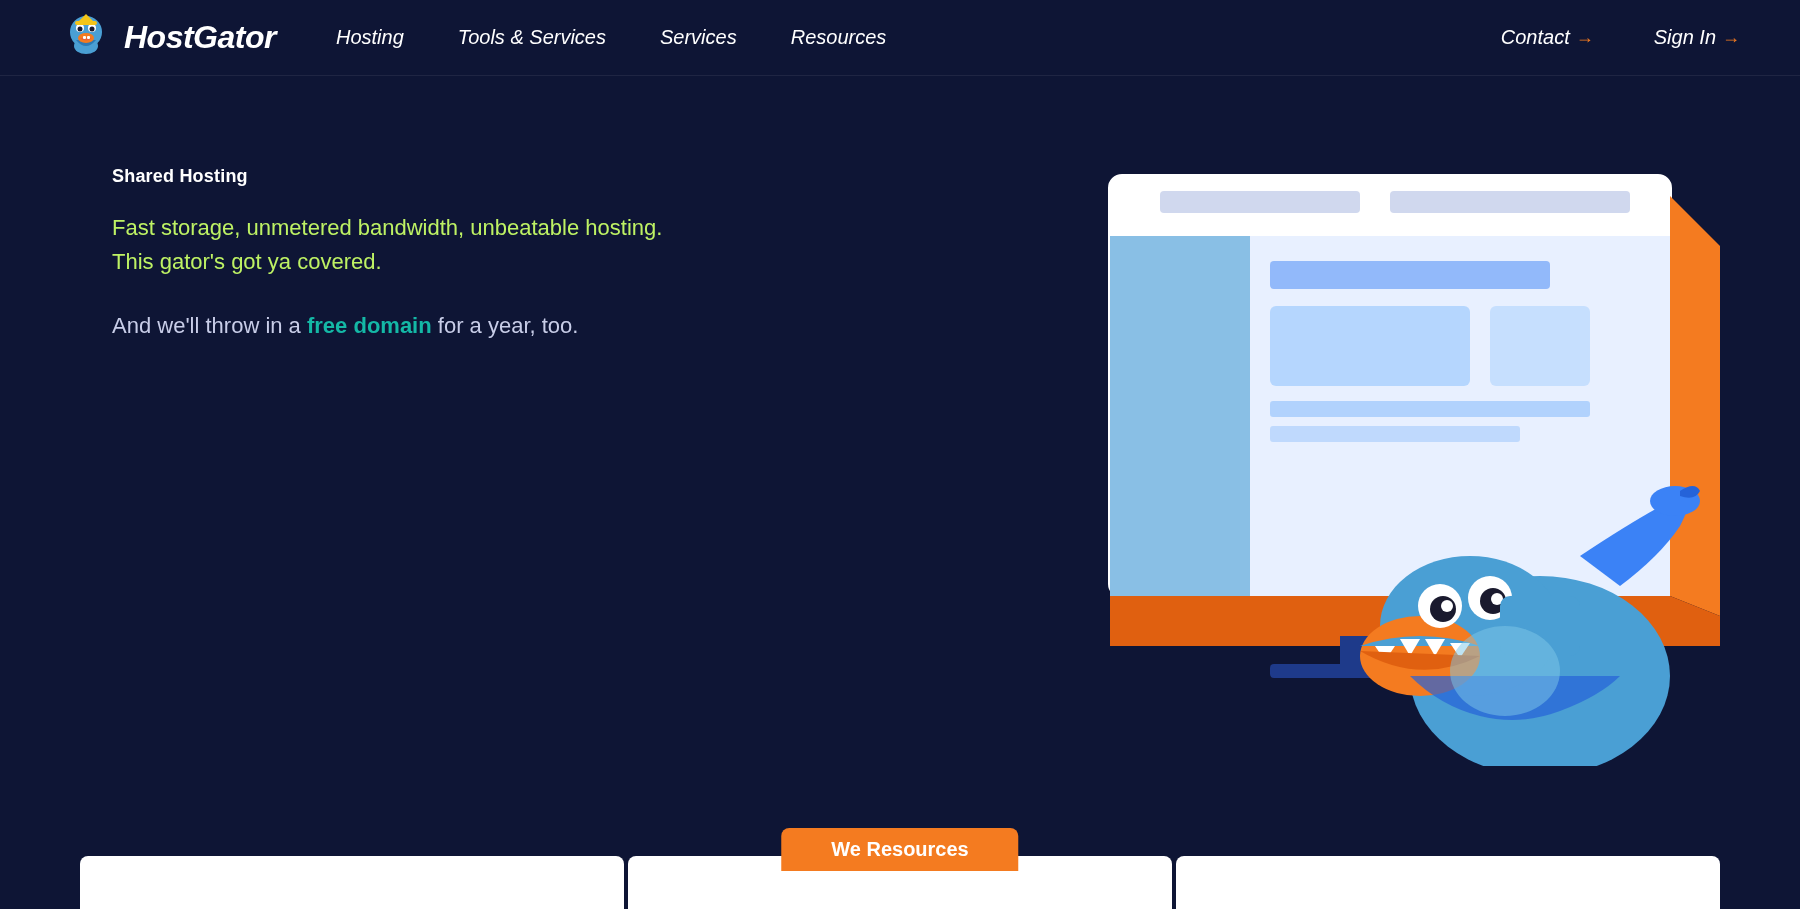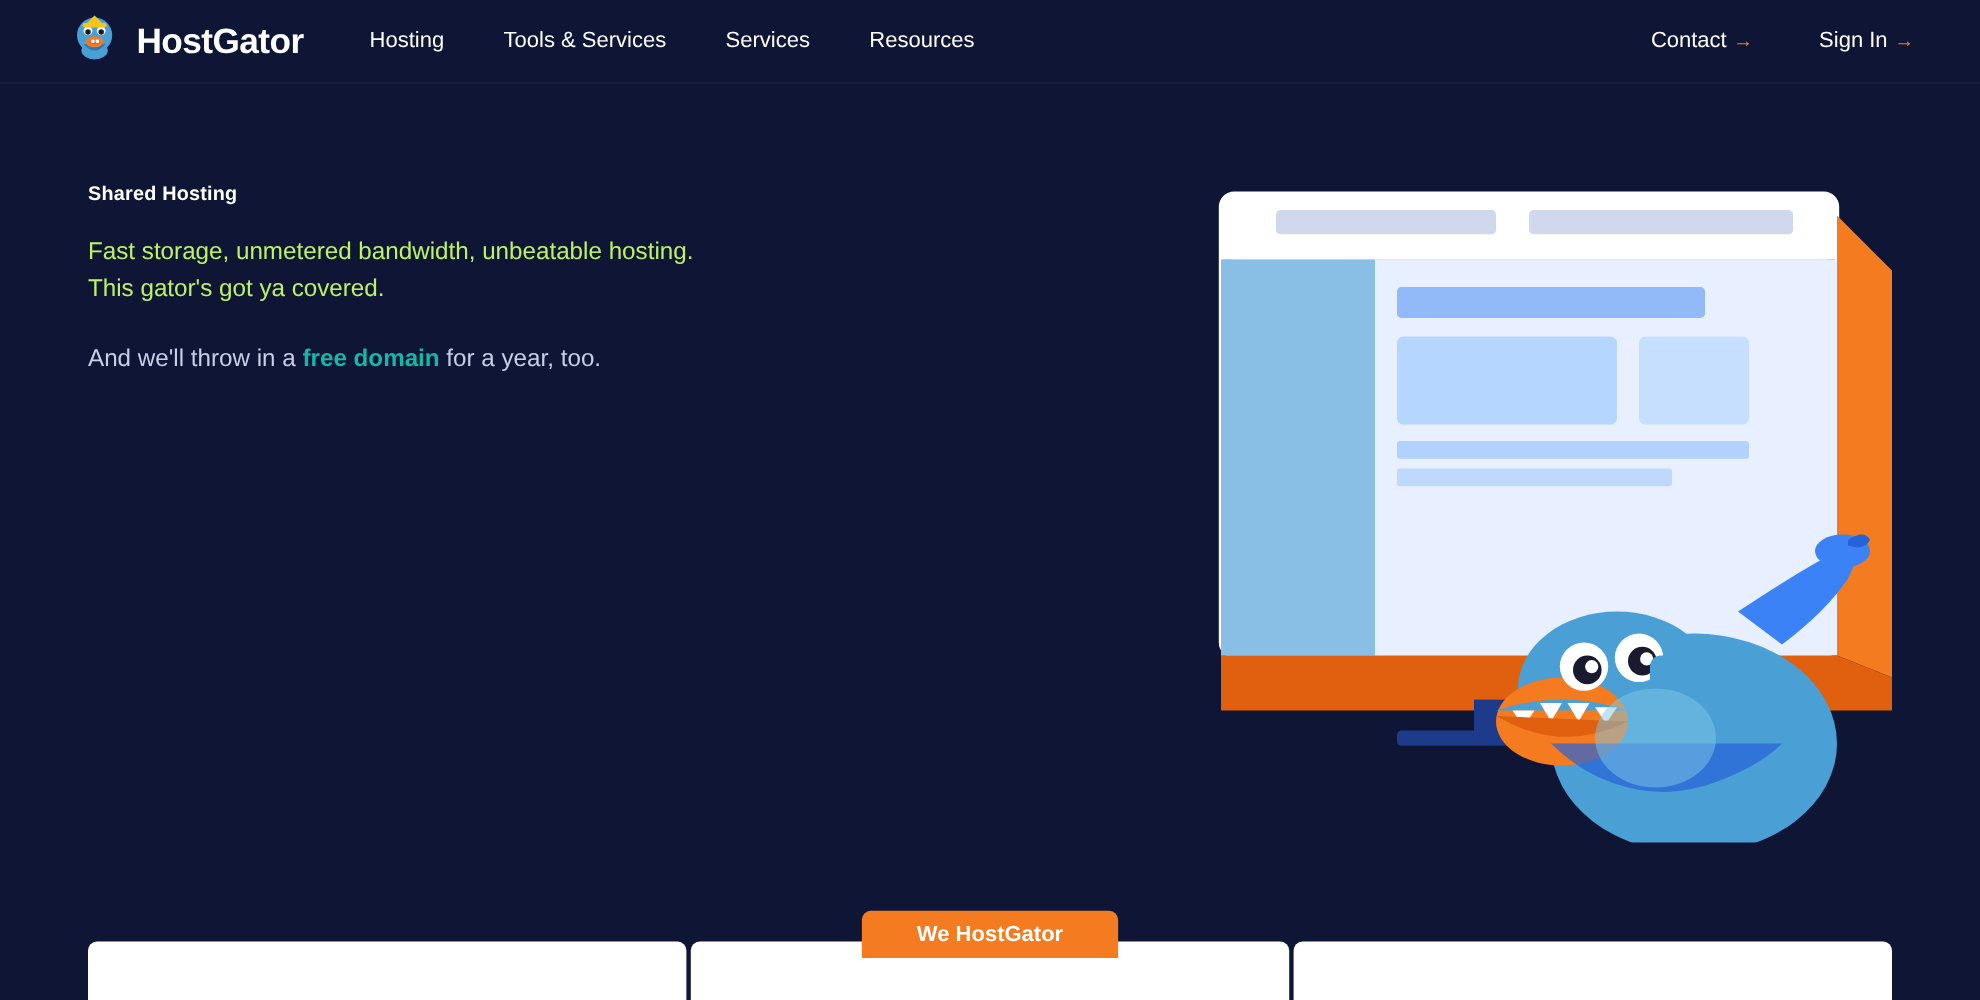--- a/index.html
+++ b/index.html
@@ -14,20 +14,21 @@
     }
 
     
     nav {
       display: flex;
       align-items: center;
       padding: 0 60px;
       height: 76px;
       background: #0e1535;
       border-bottom: 1px solid rgba(255,255,255,0.07);
+      font-style: italic;
     }
 
     .logo-area {
       display: flex;
       align-items: center;
       gap: 12px;
       margin-right: 60px;
     }
 
     .logo-icon {
@@ -83,20 +84,21 @@
       display: flex;
       align-items: flex-start;
       padding: 70px 80px 0 80px;
       position: relative;
       min-height: 740px;
     }
 
     .hero-content {
       flex: 0 0 700px;
       padding-top: 20px;
+      margin-left: 32px;
     }
 
     .hero-label {
       font-size: 18px;
       font-weight: 700;
       color: #fff;
       margin-bottom: 24px;
       letter-spacing: 0.2px;
     }
 
@@ -307,20 +309,20 @@
   </div>
 </section>
 
 <div class="plans-section">
 
   <div class="plan-card">
     
   </div>
 
   <div class="plan-card recommended">
-    <div class="recommended-badge">We HostGator</div>
+    <div class="recommended-badge">We Resources</div>
 
   </div>
 
   <div class="plan-card">
     
   </div>
 </div>
 
 </body></html>

